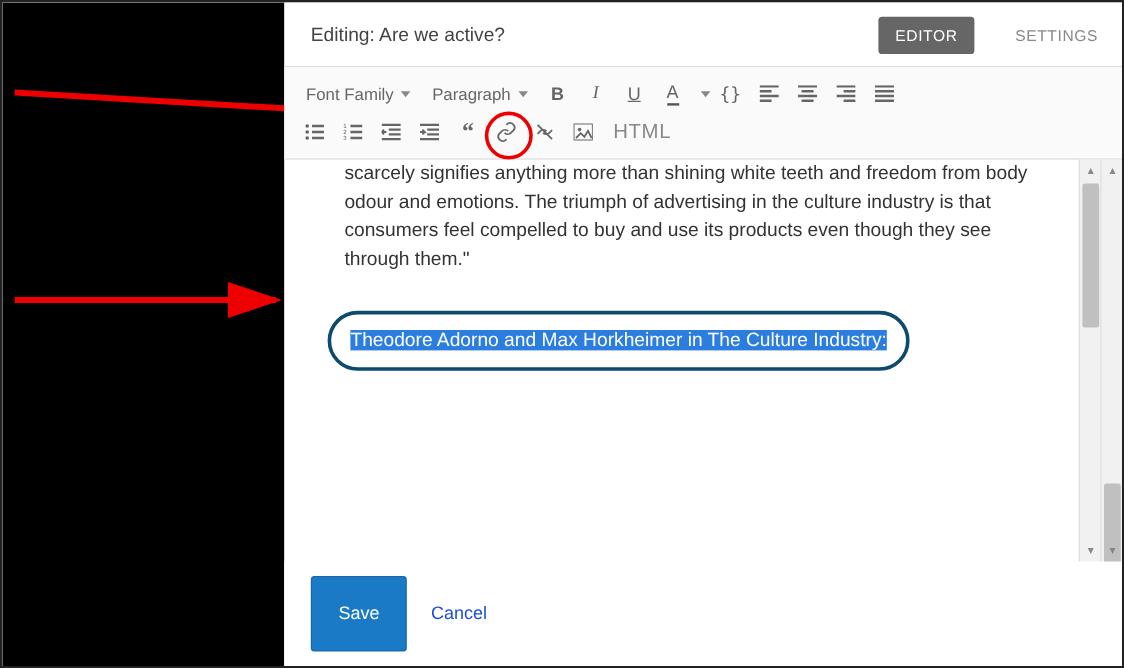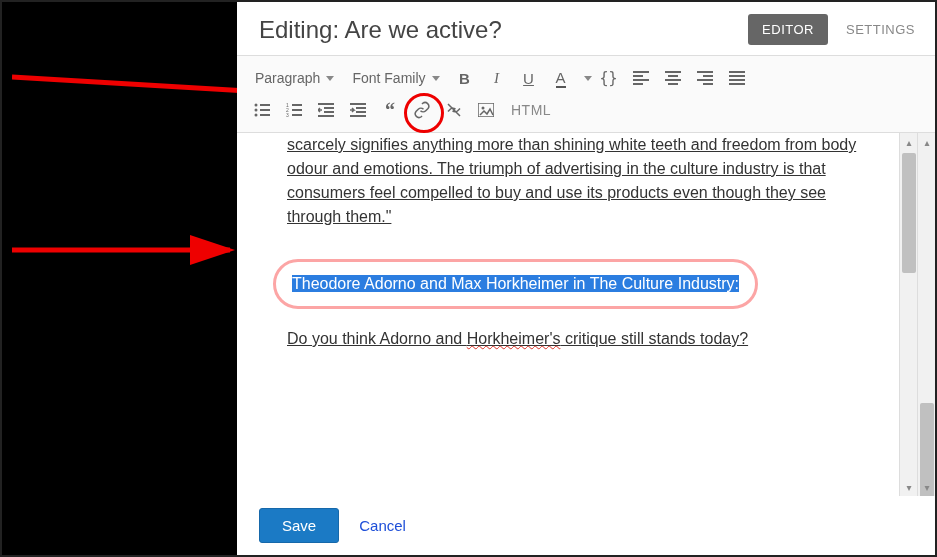--- a/index.html
+++ b/index.html
@@ -2,47 +2,47 @@
 <html><head>
 <meta charset="utf-8">
 <style>
 * { box-sizing: border-box; margin: 0; padding: 0; }
 body { font-family: -apple-system, BlinkMacSystemFont, "Segoe UI", Arial, sans-serif; background: #d0d0d0; }
 .frame { width: 937px; height: 557px; background: #fff; border: 2px solid #222; position: relative; overflow: hidden; }
 .left-black { position: absolute; left: 0; top: 0; width: 235px; height: 553px; background: #000; }
 .main { position: absolute; left: 235px; top: 0; right: 0; bottom: 0; background: #fff; display: flex; flex-direction: column; }
 
 .header { display: flex; align-items: center; padding: 12px 20px 10px 22px; border-bottom: 1px solid #ddd; }
-.header-title { font-size: 24px; color: #444; font-weight: 400; flex: 1; }
-.btn-editor { background: #666; color: #fff; border: none; padding: 8px 14px; font-size: 13px; letter-spacing: 0.5px; border-radius: 3px; margin-right: 18px; cursor: pointer; }
+.header-title { font-size: 16px; color: #444; font-weight: 400; flex: 1; }
+.btn-editor { background: #666; color: #fff; border: none; padding: 8px 14px; font-size: 13px; letter-spacing: 0.5px; border-radius: 3px; margin-right: 34px; cursor: pointer; }
 .btn-settings { color: #888; font-size: 13px; letter-spacing: 0.5px; cursor: pointer; background: none; border: none; text-align: right; }
 
 .toolbar { padding: 6px 10px 6px 10px; border-bottom: 1px solid #ddd; background: #fafafa; }
 .tb-row { display: flex; align-items: center; gap: 2px; padding: 2px 0; flex-wrap: wrap; }
 .tb-sel { display: inline-flex; align-items: center; gap: 6px; padding: 4px 8px; color: #666; font-size: 14px; cursor: pointer; border-radius: 3px; }
 .caret { width: 0; height: 0; border-left: 4px solid transparent; border-right: 4px solid transparent; border-top: 5px solid #888; }
 .tb-btn { width: 30px; height: 28px; display: inline-flex; align-items: center; justify-content: center; color: #666; cursor: pointer; border-radius: 3px; font-size: 15px; }
-.tb-html { padding: 0 8px; color: #888; font-size: 14px; letter-spacing: 0.5px; cursor: pointer; }
+.tb-html { padding: 0 8px; color: #888; font-size: 17px; letter-spacing: 0.5px; cursor: pointer; }
 .link-circle { position: relative; }
 .link-circle::after { content: ""; position: absolute; left: -3px; top: -3px; width: 34px; height: 34px; border: 3px solid #ee0000; border-radius: 50%; pointer-events: none; }
 
 .content-wrap { flex: 1; overflow: hidden; position: relative; display: flex; }
-.content { flex: 1; overflow-y: auto; padding: 0 28px 10px 50px; font-size: 16px; color: #333; line-height: 1.5; text-decoration: underline; }
+.content { flex: 1; overflow-y: auto; padding: 0 28px 10px 50px; font-size: 16px; color: #333; line-height: 1.5; }
 .content p { margin: 0 0 18px 0; }
 .cut-top { margin-top: -6px; }
-.citation-wrap { border: 3px solid #fca5a5; border-radius: 32px; padding: 10px 16px; margin: 12px 0 18px -14px; display: inline-block; max-width: 560px; }
+.citation-wrap { border: 3px solid #0c4a6e; border-radius: 32px; padding: 10px 16px; margin: 12px 0 18px -14px; display: inline-block; max-width: 560px; }
 .highlight { background: #2b7de0; color: #fff; }
 .squiggle { text-decoration: underline wavy #d93025; text-decoration-thickness: 1px; }
 
 .scrollbar-outer { width: 18px; background: #f1f1f1; border-left: 1px solid #ddd; position: relative; }
 .scroll-thumb { position: absolute; left: 2px; width: 14px; background: #c0c0c0; border-radius: 2px; }
 .scroll-arrow { position: absolute; left: 0; width: 18px; height: 18px; display: flex; align-items: center; justify-content: center; color: #888; font-size: 10px; }
 
 .footer { padding: 12px 22px; display: flex; align-items: center; gap: 20px; background: #fff; }
-.btn-save { background: #1b7ac5; color: #fff; border: 1px solid #1668aa; padding: 8px 22px; font-size: 15px; border-radius: 3px; cursor: pointer; }
+.btn-save { background: #1b7ac5; color: #fff; border: 1px solid #1668aa; padding: 22px 22px; font-size: 15px; border-radius: 3px; cursor: pointer; }
 .btn-cancel { color: #1d4ed8; font-size: 15px; background: none; border: none; cursor: pointer; }
 
 svg { display: block; }
 .arrow-svg { position: absolute; pointer-events: none; }
 </style>
 </head>
 <body>
 
 <div class="frame">
   <div class="left-black"></div>
@@ -68,25 +68,25 @@
 
     <div class="header">
       <div class="header-title">Editing: Are we active?</div>
       <button class="btn-editor">EDITOR</button>
       <button class="btn-settings">SETTINGS</button>
     </div>
 
     <div class="toolbar">
       <div class="tb-row">
         <div class="tb-sel">
-            <span>Paragraph</span>
+            <span>Font Family</span>
             <span class="caret"></span>
           </div>
         <div class="tb-sel">
-            <span>Font Family</span>
+            <span>Paragraph</span>
             <span class="caret"></span>
           </div>
         <div class="tb-btn" style="font-weight:bold;">B</div>
         <div class="tb-btn" style="font-style:italic;font-family:serif;">I</div>
         <div class="tb-btn" style="text-decoration:underline;">U</div>
         <div class="tb-btn">
             <span style="border-bottom:2px solid #555;">A</span>
           </div>
         <div style="width:4px;"></div>
         <span class="caret"></span>
@@ -166,23 +166,20 @@
         <div class="tb-html">HTML</div>
       </div>
     </div>
 
     <div class="content-wrap">
       <div class="content">
         <p class="cut-top">scarcely signifies anything more than shining white teeth and freedom from body odour and emotions. The triumph of advertising in the culture industry is that consumers feel compelled to buy and use its products even though they see through them."</p>
         <div class="citation-wrap">
           <span class="highlight">Theodore Adorno and Max Horkheimer in The Culture Industry:</span><br>
         </div>
-        <p>
-          <span>Do you think Adorno and </span><span class="squiggle">Horkheimer's</span><span> critique still stands today?</span>
-        </p>
       </div>
       <div class="scrollbar-outer">
         <div class="scroll-arrow" style="top:0;">▴</div>
         <div class="scroll-thumb" style="top:20px;height:120px;"></div>
         <div class="scroll-arrow" style="bottom:0;">▾</div>
       </div>
       <div class="scrollbar-outer">
         <div class="scroll-arrow" style="top:0;">▴</div>
         <div class="scroll-thumb" style="top:270px;height:100px;"></div>
         <div class="scroll-arrow" style="bottom:0;">▾</div>

